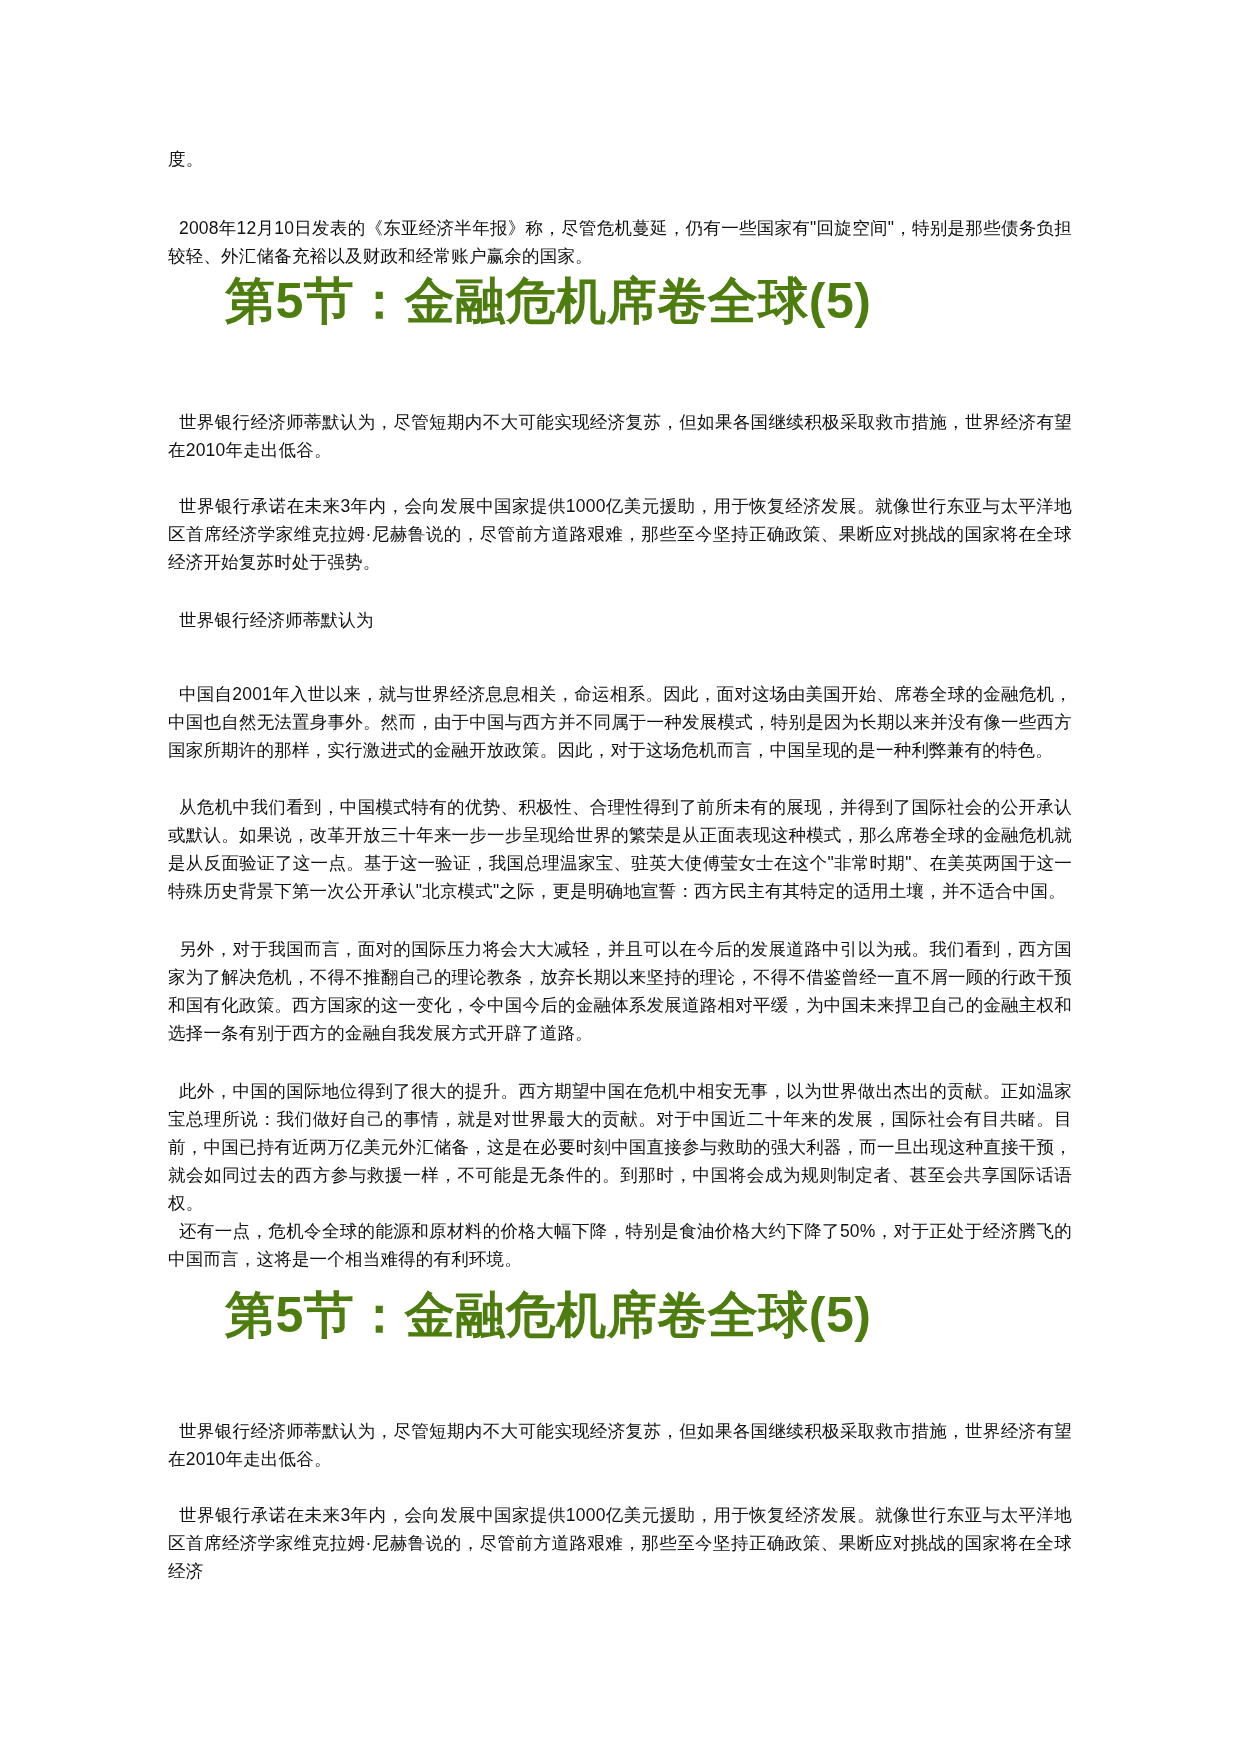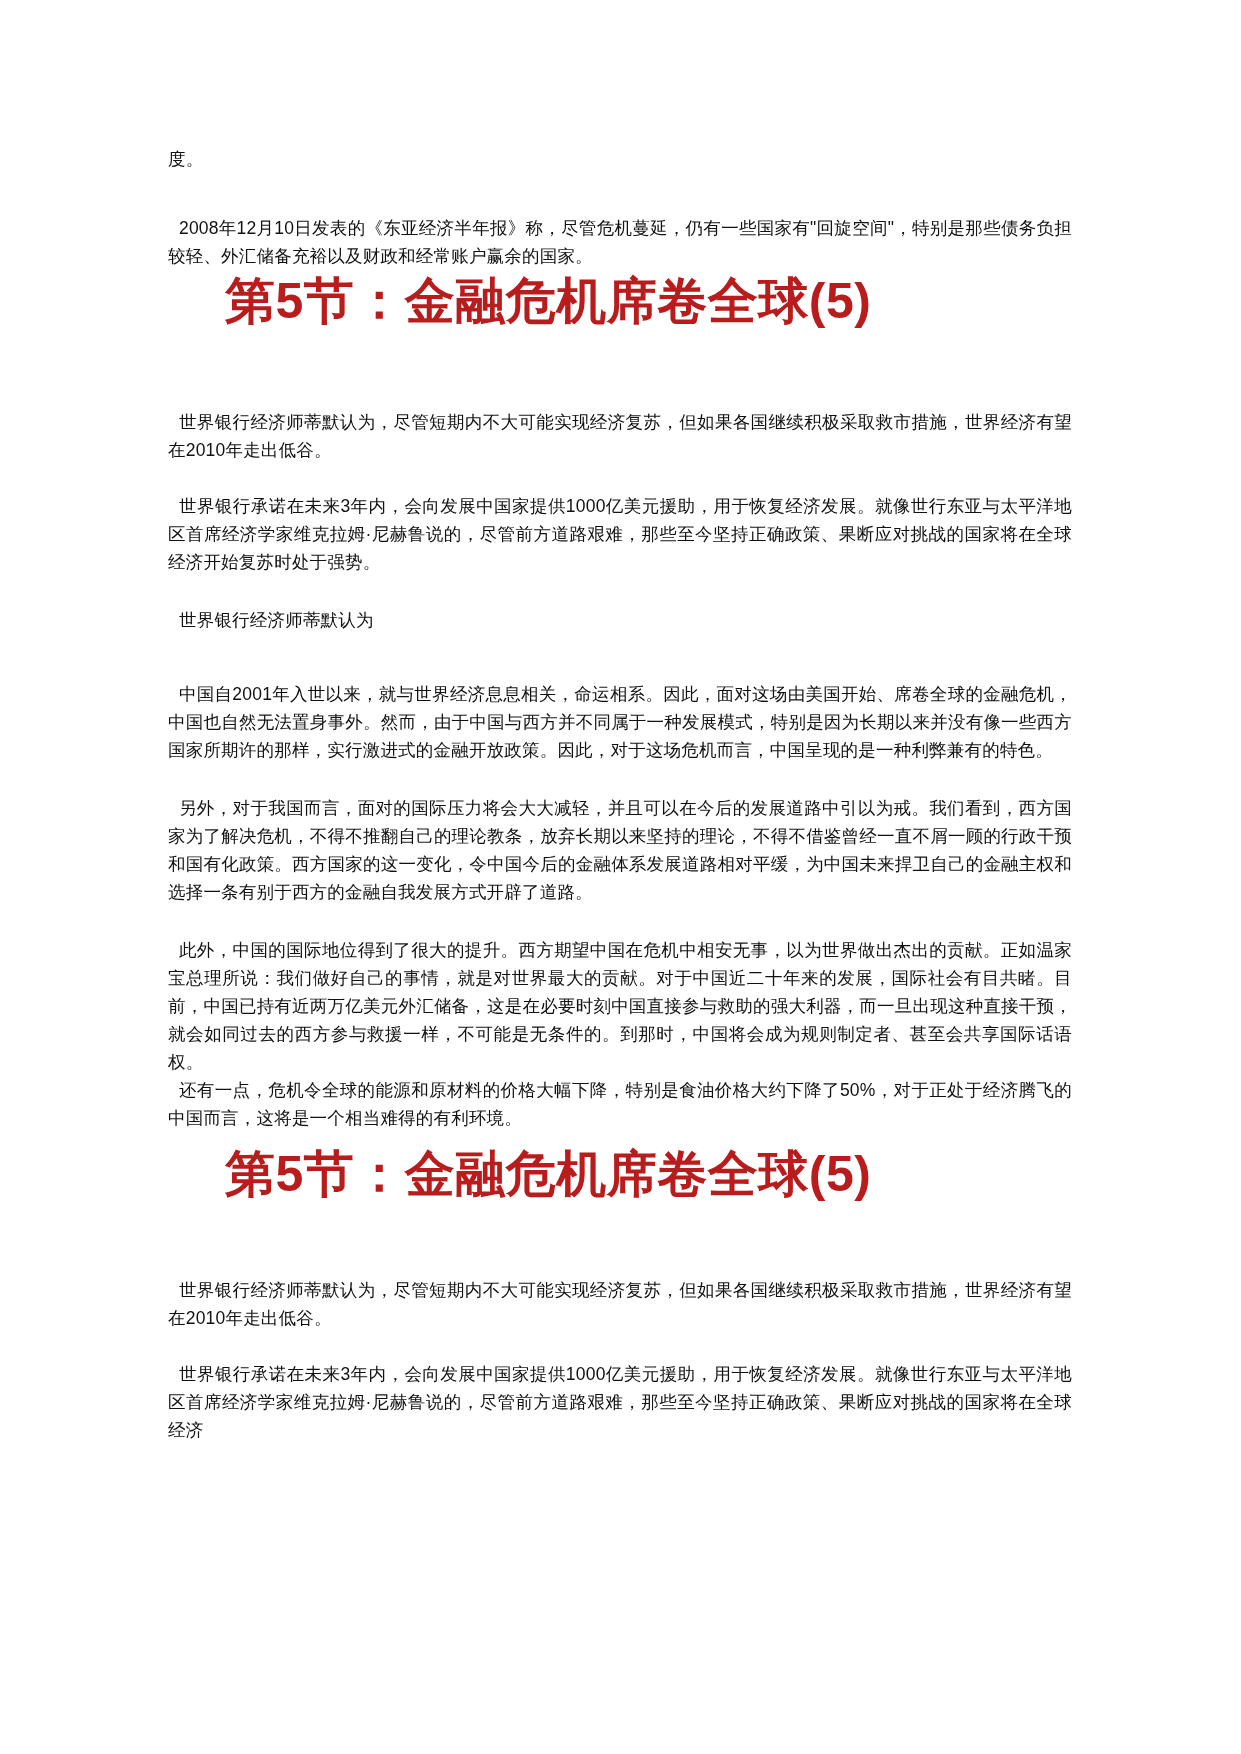--- a/index.html
+++ b/index.html
@@ -25,21 +25,21 @@
     color: #111111;
     margin: 0;
     letter-spacing: 0.2px;
   }
   .para { text-indent: 11px; }
   .subhead { text-indent: 11px; }
   .heading {
     font-size: 50px;
     line-height: 56px;
     font-weight: bold;
-    color: #b91c1c;
+    color: #4d7c0f;
     margin: 0 0 0 57px;
     width: fit-content;
     white-space: nowrap;
     letter-spacing: 0.5px;
   }
   .mt-b1 { margin-top: 41px; }
   .mt-h1 { margin-top: 3px;  }
   .mt-b3 { margin-top: 79px; }
   .mt-b4 { margin-top: 28px; }
   .mt-b5 { margin-top: 30px; }
@@ -62,20 +62,21 @@
     <p class="para mt-b1">2008年12月10日发表的《东亚经济半年报》称，尽管危机蔓延，仍有一些国家有"回旋空间"，特别是那些债务负担较轻、外汇储备充裕以及财政和经常账户赢余的国家。</p>
 
     <div class="heading mt-h1">第5节：金融危机席卷全球(5)</div>
 
     <p class="para mt-b3">世界银行经济师蒂默认为，尽管短期内不大可能实现经济复苏，但如果各国继续积极采取救市措施，世界经济有望在2010年走出低谷。</p>
     <p class="para mt-b4">世界银行承诺在未来3年内，会向发展中国家提供1000亿美元援助，用于恢复经济发展。就像世行东亚与太平洋地区首席经济学家维克拉姆·尼赫鲁说的，尽管前方道路艰难，那些至今坚持正确政策、果断应对挑战的国家将在全球经济开始复苏时处于强势。</p>
 
     <p class="subhead mt-b5">世界银行经济师蒂默认为</p>
 
     <p class="para mt-b6">中国自2001年入世以来，就与世界经济息息相关，命运相系。因此，面对这场由美国开始、席卷全球的金融危机，中国也自然无法置身事外。然而，由于中国与西方并不同属于一种发展模式，特别是因为长期以来并没有像一些西方国家所期许的那样，实行激进式的金融开放政策。因此，对于这场危机而言，中国呈现的是一种利弊兼有的特色。</p>
+    <p class="para mt-b7">从危机中我们看到，中国模式特有的优势、积极性、合理性得到了前所未有的展现，并得到了国际社会的公开承认或默认。如果说，改革开放三十年来一步一步呈现给世界的繁荣是从正面表现这种模式，那么席卷全球的金融危机就是从反面验证了这一点。基于这一验证，我国总理温家宝、驻英大使傅莹女士在这个"非常时期"、在美英两国于这一特殊历史背景下第一次公开承认"北京模式"之际，更是明确地宣誓：西方民主有其特定的适用土壤，并不适合中国。</p>
     <p class="para mt-b8">另外，对于我国而言，面对的国际压力将会大大减轻，并且可以在今后的发展道路中引以为戒。我们看到，西方国家为了解决危机，不得不推翻自己的理论教条，放弃长期以来坚持的理论，不得不借鉴曾经一直不屑一顾的行政干预和国有化政策。西方国家的这一变化，令中国今后的金融体系发展道路相对平缓，为中国未来捍卫自己的金融主权和选择一条有别于西方的金融自我发展方式开辟了道路。</p>
     <p class="para mt-b9">此外，中国的国际地位得到了很大的提升。西方期望中国在危机中相安无事，以为世界做出杰出的贡献。正如温家宝总理所说：我们做好自己的事情，就是对世界最大的贡献。对于中国近二十年来的发展，国际社会有目共睹。目前，中国已持有近两万亿美元外汇储备，这是在必要时刻中国直接参与救助的强大利器，而一旦出现这种直接干预，就会如同过去的西方参与救援一样，不可能是无条件的。到那时，中国将会成为规则制定者、甚至会共享国际话语权。</p>
     <p class="para mt-b10">还有一点，危机令全球的能源和原材料的价格大幅下降，特别是食油价格大约下降了50%，对于正处于经济腾飞的中国而言，这将是一个相当难得的有利环境。</p>
 
     <div class="heading mt-h2">第5节：金融危机席卷全球(5)</div>
 
     <p class="para mt-b12">世界银行经济师蒂默认为，尽管短期内不大可能实现经济复苏，但如果各国继续积极采取救市措施，世界经济有望在2010年走出低谷。</p>
     <p class="para mt-b13">世界银行承诺在未来3年内，会向发展中国家提供1000亿美元援助，用于恢复经济发展。就像世行东亚与太平洋地区首席经济学家维克拉姆·尼赫鲁说的，尽管前方道路艰难，那些至今坚持正确政策、果断应对挑战的国家将在全球经济</p>
 
   </div>

